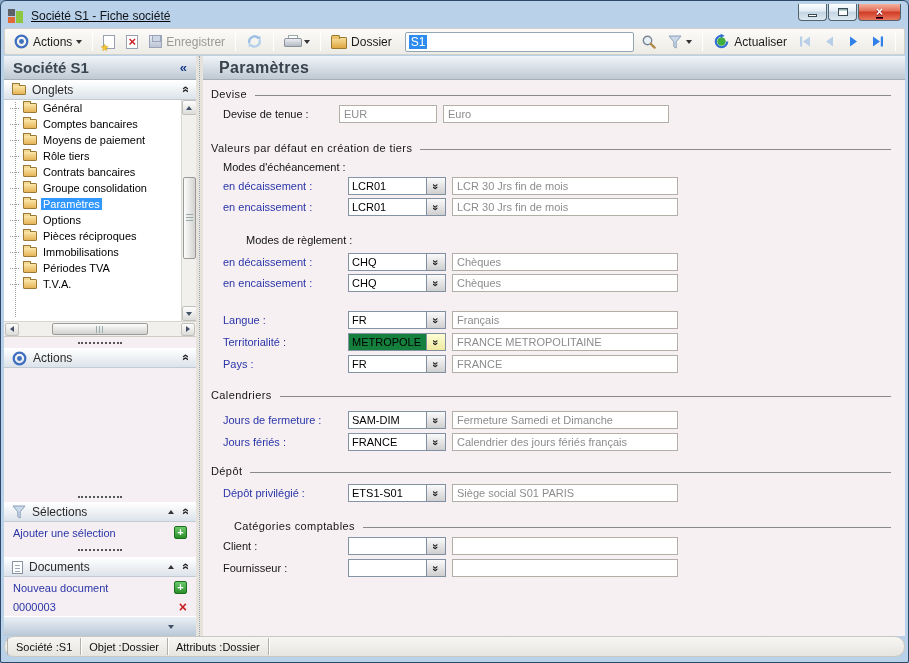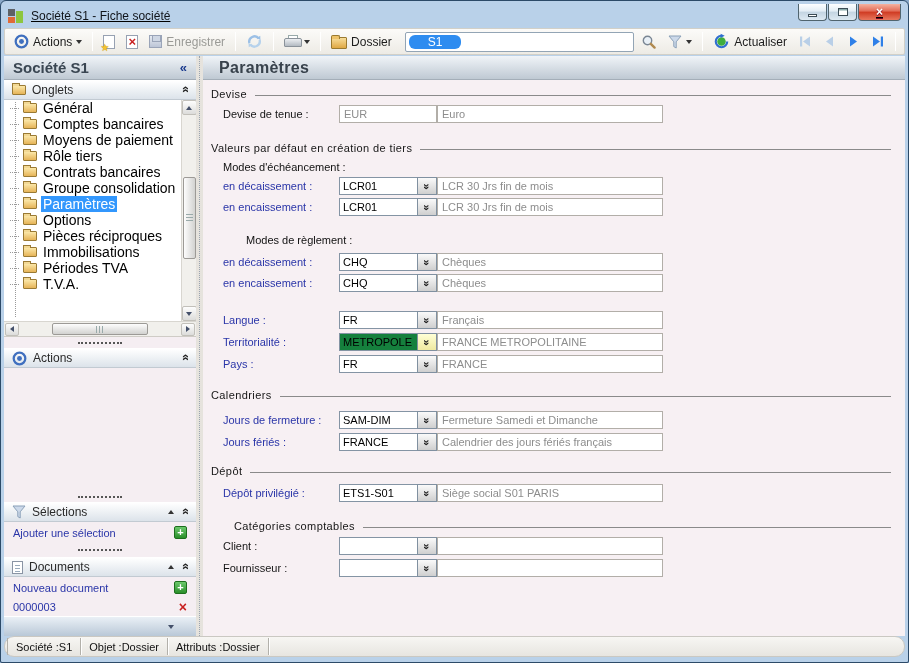--- a/index.html
+++ b/index.html
@@ -39,21 +39,21 @@
   .icon-save::before{ content:""; position:absolute; left:2px; top:0; width:7px; height:5px; background:#cfd7e4; border:1px solid #9aa4b8; border-top:none; }
   .icon-printer{ width:16px; height:13px; position:relative; }
   .icon-printer::before{ content:""; position:absolute; left:4px; top:0; width:8px; height:5px; background:#fff; border:1px solid #9aa; }
   .icon-printer::after{ content:""; position:absolute; left:0; bottom:1px; width:16px; height:7px;
                         background:linear-gradient(#eceff2,#b3bac2); border:1px solid #8a929a; border-radius:2px 2px 1px 1px; }
   .icon-folder{ width:16px; height:12px; position:relative; background:linear-gradient(#f7dd9a,#dfa844); border:1px solid #9a7a30; border-radius:1px; margin-top:2px; }
   .icon-folder::before{ content:""; position:absolute; top:-3px; left:-1px; width:7px; height:3px;
                         background:#edc36a; border:1px solid #9a7a30; border-bottom:none; border-radius:2px 2px 0 0; }
   .search-box{ width:268px; height:20px; background:#fff; border:1px solid #93a5b5; border-radius:2px;
                margin-left:6px; padding:1px 3px; font-size:12px; display:flex; align-items:center; }
-  .search-sel{ background:#2e8cf0; color:#fff; padding:0 19px;border-radius:6px; }
+  .search-sel{ background:#2e8cf0; color:#fff; padding:0 2px; }
   .target-icon{ flex:0 0 15px; }
 
   
   .body{ flex:1; display:flex; margin-top:1px; min-height:0; }
   .splitter{ width:7px; background:#e6e3dd; display:flex; justify-content:center; }
   .splitter i{ border-left:1px dotted #9aa4b0; height:100%; }
 
   
   .sidebar{ width:192px; background:#f5eef2; display:flex; flex-direction:column; min-height:0; }
   .big-header{ height:24px; background:linear-gradient(#f0f4f8,#bfc9d3); border-bottom:1px solid #a4aeb8;
@@ -61,21 +61,21 @@
   .big-header .collapse{ margin-left:auto; color:#1a3a8e; font-weight:bold; font-size:13px; }
   .section-header{ height:20px; background:linear-gradient(#ffffff,#dce3ea); border-top:1px solid #fff; border-bottom:1px solid #c2cad2;
                    display:flex; align-items:center; gap:6px; padding:0 8px; font-size:12px; color:#2a2a2a; }
   .section-right{ margin-left:auto; display:flex; align-items:center; gap:8px; }
   .chev-up{ display:inline-block; transform:rotate(-90deg); font-weight:bold; font-size:12px; color:#222; letter-spacing:-1px; }
   .folder{ width:14px; height:10px; position:relative; background:linear-gradient(#fbe7a8,#e6b458); border:1px solid #9a7a34; border-radius:1px; flex:0 0 14px; }
   .folder::before{ content:""; position:absolute; top:-3px; left:-1px; width:6px; height:2px; background:#f2d894; border:1px solid #9a7a34; border-bottom:none; }
 
   .tree-wrap{ position:relative; height:221px; background:#fff; overflow:hidden; }
   .tree-vline{ position:absolute; left:11px; top:2px; bottom:4px; border-left:1px dotted #9a9a9a; }
-  .tree-row{ height:16px; display:flex; align-items:center; gap:4px; padding-left:6px; font-size:14px; color:#000; position:relative; }
+  .tree-row{ height:16px; display:flex; align-items:center; gap:4px; padding-left:6px; font-size:11px; color:#000; position:relative; }
   .tree-dots{ width:9px; border-top:1px dotted #9a9a9a; flex:0 0 9px; }
   .tree-row .label{ padding:0 2px; white-space:nowrap; }
   .tree-row.selected .label{ background:#3297fd; color:#fff; }
   .vscroll{ position:absolute; top:0; right:0; bottom:0; width:15px; background:#f1f0ec; border-left:1px solid #d8d6d0; display:flex; flex-direction:column; align-items:center; }
   .scroll-btn{ width:15px; height:15px; display:flex; align-items:center; justify-content:center; background:linear-gradient(#fdfdfd,#dcdcda); border:1px solid #c2c0ba; border-radius:2px; }
   .vthumb{ margin-top:62px; width:13px; height:82px; background:linear-gradient(90deg,#fdfdfd,#d2d2d0); border:1px solid #9c9a96; border-radius:2px; display:flex; align-items:center; justify-content:center; }
   .vthumb i{ height:8px; width:7px; background:repeating-linear-gradient(#9aa 0 1px,transparent 1px 3px); }
   .vscroll .scroll-btn.bottom{ margin-top:auto; }
   .hscroll{ height:16px; background:#f1f0ec; border-top:1px solid #d8d6d0; border-bottom:1px solid #cfccc6; display:flex; align-items:center; padding:0 1px; gap:1px; }
   .hthumb{ margin-left:32px; width:96px; height:12px; background:linear-gradient(#fdfdfd,#d2d2d0); border:1px solid #9c9a96; border-radius:2px; display:flex; align-items:center; justify-content:center; }
@@ -106,24 +106,24 @@
   .main-content{ flex:1; padding:5px 10px 0 8px; font-size:11px; overflow:hidden; }
   .group-title{ display:flex; align-items:center; color:#161616; letter-spacing:0.4px; }
   .group-title .gline{ flex:1; border-top:1px solid #8a8a8a; margin:2px 4px 0 8px; }
   .sub-label{ padding-left:12px; color:#111; }
   .frow{ display:flex; align-items:center; height:18px; }
   .flabel{ width:128px; padding-left:12px; color:#2a35a8; flex:0 0 128px; }
   .flabel.dark{ color:#161616; }
   .ro-field{ width:98px; height:18px; border:1px solid #b2aeа8; border:1px solid #b2aea8; background:#fff; color:#8d8d8d;
              display:flex; align-items:center; padding:0 4px; flex:0 0 98px; }
   .desc-field{ width:226px; height:18px; border:1px solid #b2aea8; background:#fff; color:#8d8d8d;
-               display:flex; align-items:center; padding:0 4px; flex:0 0 226px; white-space:nowrap; overflow:hidden; }
+               display:flex; align-items:center; padding:0 4px; margin-left:6px; flex:0 0 226px; white-space:nowrap; overflow:hidden; }
   .combo{ display:flex; height:18px; flex:0 0 98px; }
   .combo-val{ width:78px; border:1px solid #8494a4; border-right:none; background:#fff; color:#000;
-              display:flex; align-items:center; padding:0 3px; white-space:nowrap; overflow:hidden; }
+              display:flex; align-items:center; padding:0 3px; white-space:nowrap; overflow:hidden;margin-left:9px; }
   .combo-btn{ width:20px; border:1px solid #8090a0; background:linear-gradient(#fafafa,#cfcfcf); display:flex; align-items:center; justify-content:center; }
   .dchev{ display:inline-block; transform:rotate(90deg); font-weight:bold; font-size:11px; color:#1c1c1c; letter-spacing:-1px; }
   .combo.hl .combo-val{ background:#15803d; }
   .combo.hl .combo-btn{ background:linear-gradient(#ffffd6,#efe9a0); }
 
   
   .mt3{margin-top:3px;} .mt4{margin-top:4px;} .mt5{margin-top:5px;} .mt7{margin-top:7px;}
   .mt10{margin-top:10px;} .mt14{margin-top:14px;} .mt16{margin-top:16px;} .mt18{margin-top:18px;margin-left:23px;} .mt19{margin-top:19px;}
 
   

